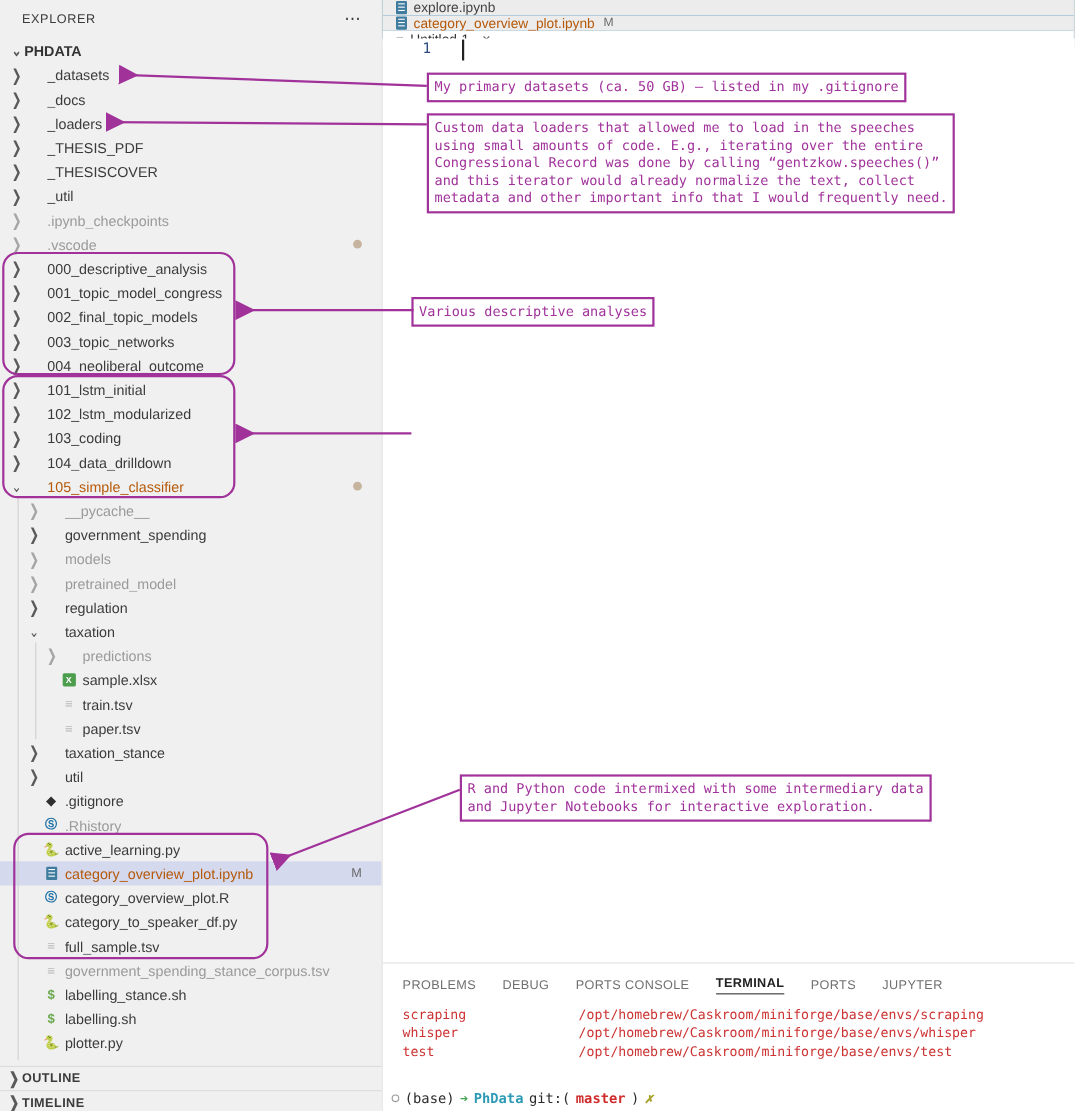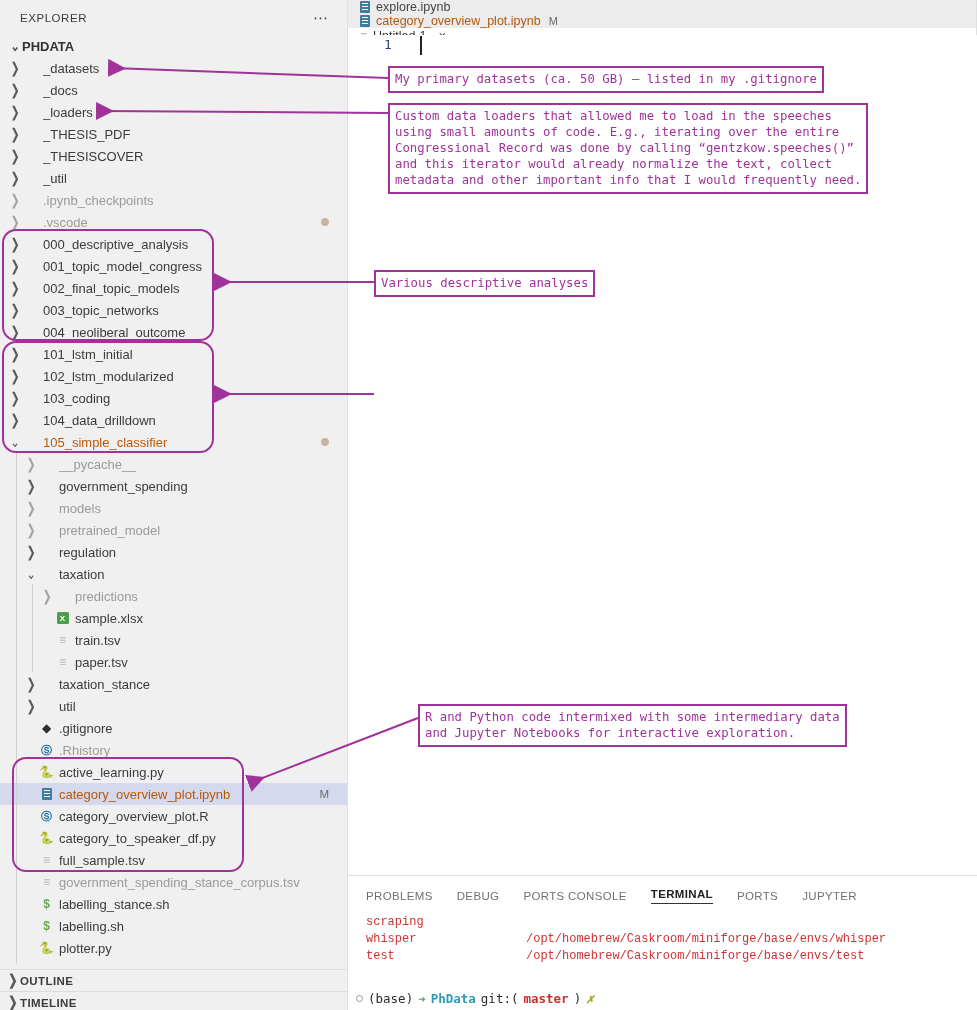--- a/index.html
+++ b/index.html
@@ -139,21 +139,21 @@
     padding: 12px 0 0 18px; font-size: 11.5px; letter-spacing: .35px;
     color: #707070;
   }
   .panel-tab.active { color: #222; font-weight: bold;
     border-bottom: 1px solid #333; padding-bottom: 3px; }
   .term-body {
     padding: 10px 0 0 18px;
     font-family: "DejaVu Sans Mono", monospace; font-size: 12px;
     color: #cc3333; line-height: 17px;
   }
-  .term-line { display: flex; font-family: Liberation Mono, monospace; }
+  .term-line { display: flex; }
   .term-env { width: 160px; flex: 0 0 auto; }
   .term-prompt {
     position: absolute; left: 8px; bottom: 4px;
     font-family: "DejaVu Sans Mono", monospace; font-size: 12.5px;
     display: flex; align-items: center; gap: 5px;
   }
   .pr-circle { width:7px;height:7px;border:1px solid #999;border-radius:50%;
                display:inline-block; }
   .pr-base { color:#2b2b2b; font-weight:normal; }
   .pr-arrow { color:#3fa34d; font-weight:bold; }
@@ -476,20 +476,21 @@
         <span class="panel-tab">PROBLEMS</span>
         <span class="panel-tab">DEBUG</span>
         <span class="panel-tab">PORTS CONSOLE</span>
         <span class="panel-tab active">TERMINAL</span>
         <span class="panel-tab">PORTS</span>
         <span class="panel-tab">JUPYTER</span>
       </div>
     <div class="term-body" id="term-body">
         <div class="term-line">
           <span class="term-env">scraping</span>
+          <span>/opt/homebrew/Caskroom/miniforge/base/envs/scraping</span>
         </div>
         <div class="term-line">
           <span class="term-env">whisper</span>
           <span>/opt/homebrew/Caskroom/miniforge/base/envs/whisper</span>
         </div>
         <div class="term-line">
           <span class="term-env">test</span>
           <span>/opt/homebrew/Caskroom/miniforge/base/envs/test</span>
         </div>
       </div>

